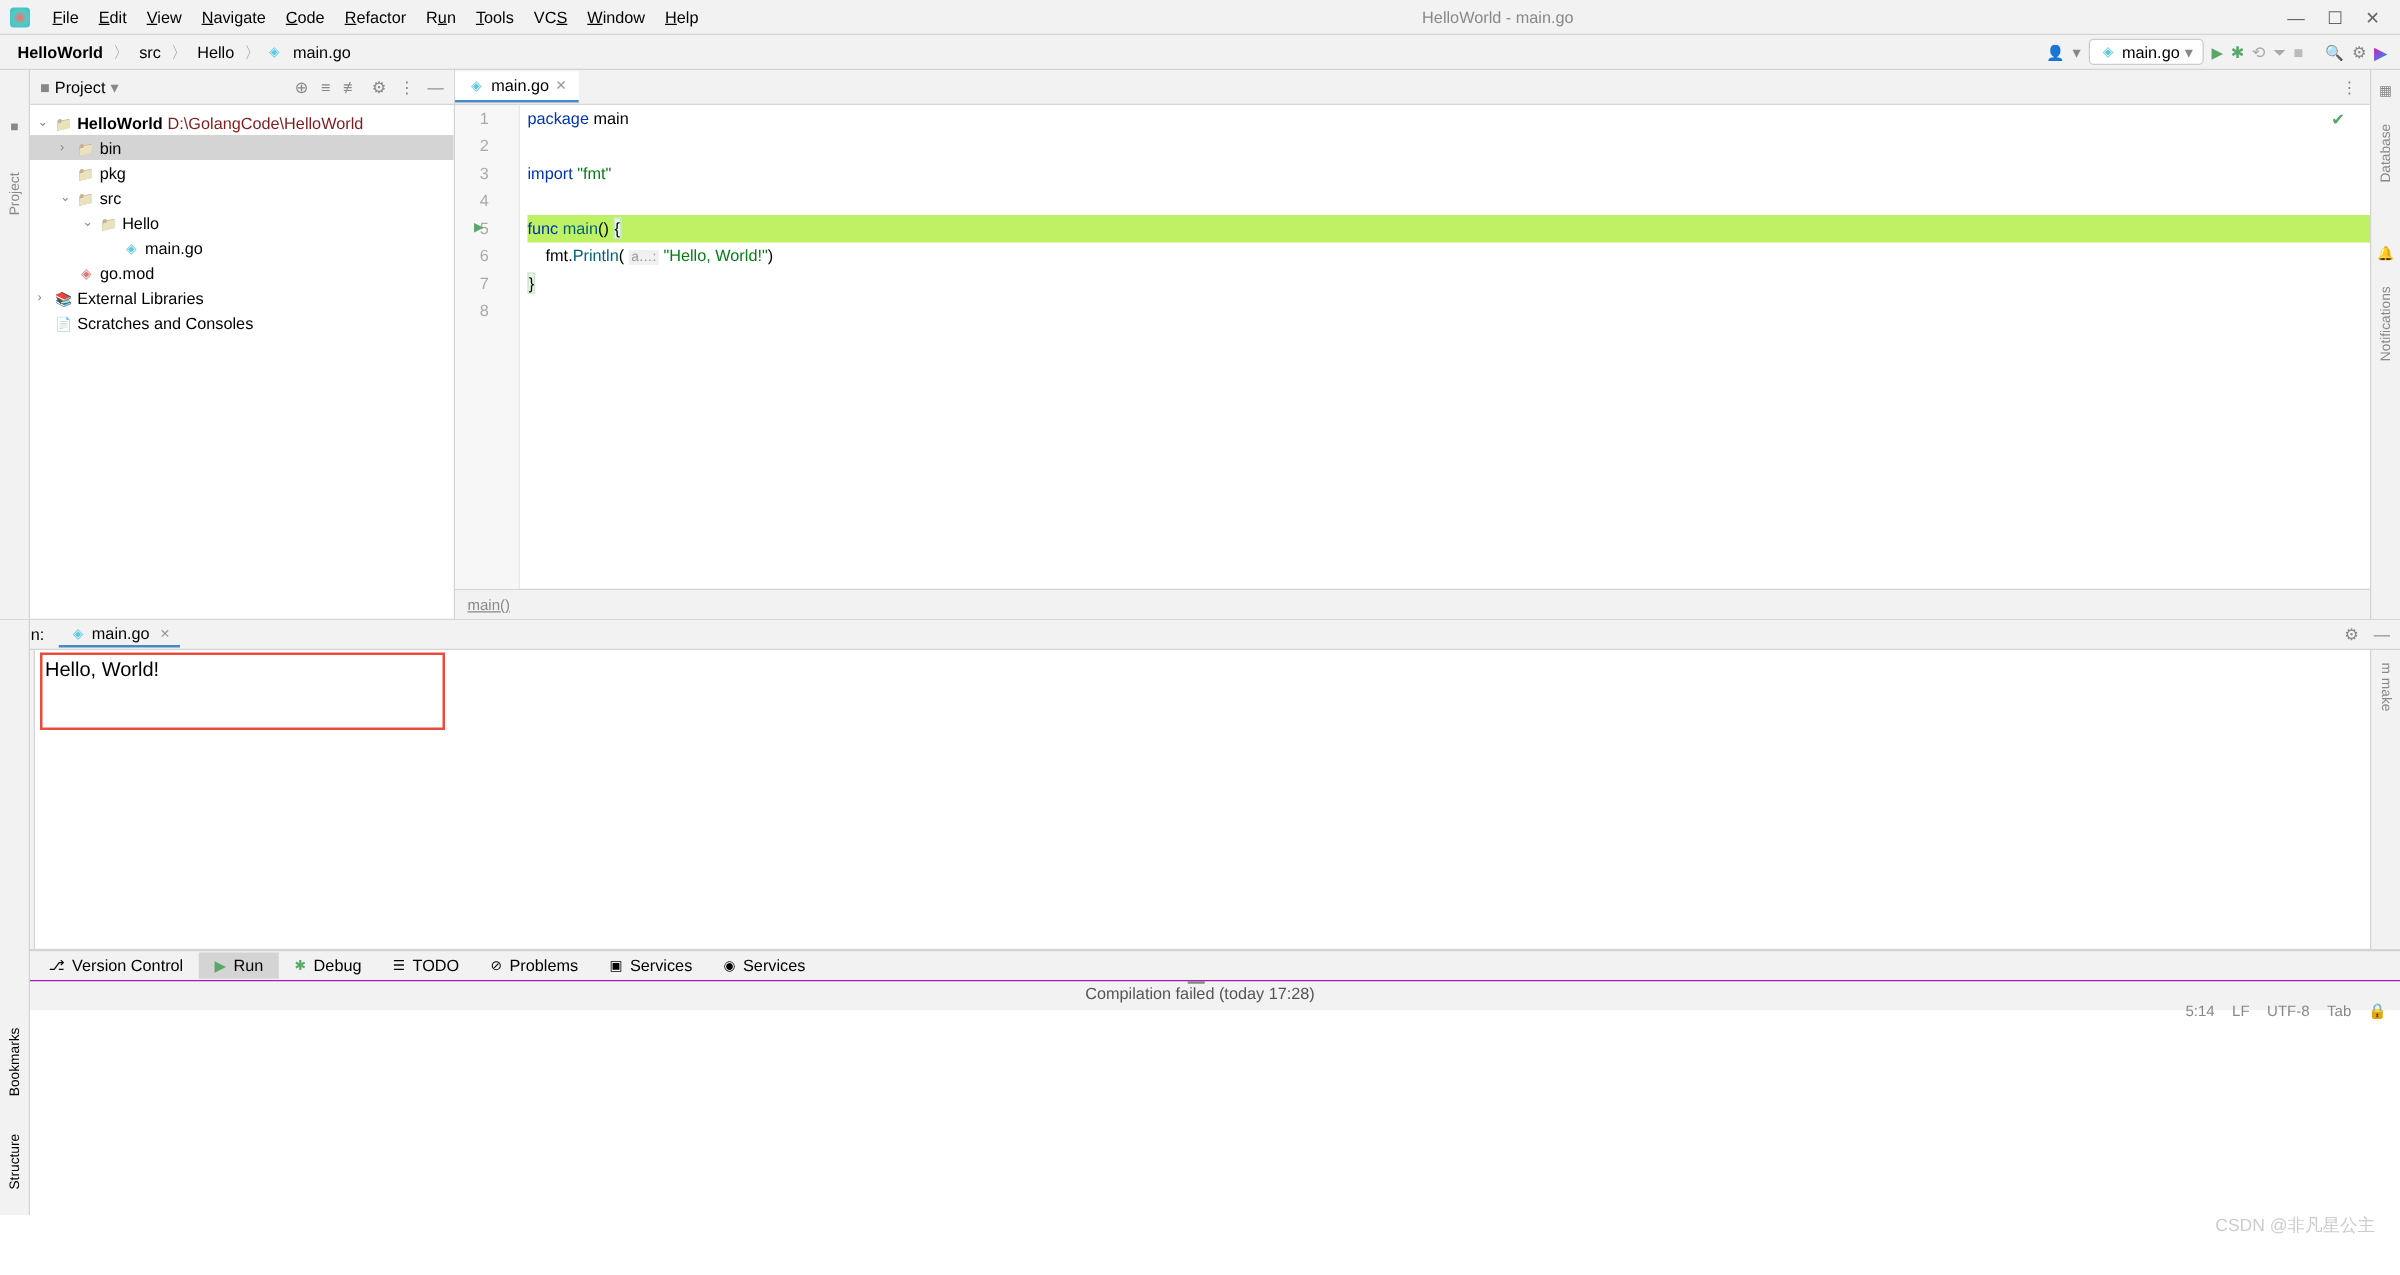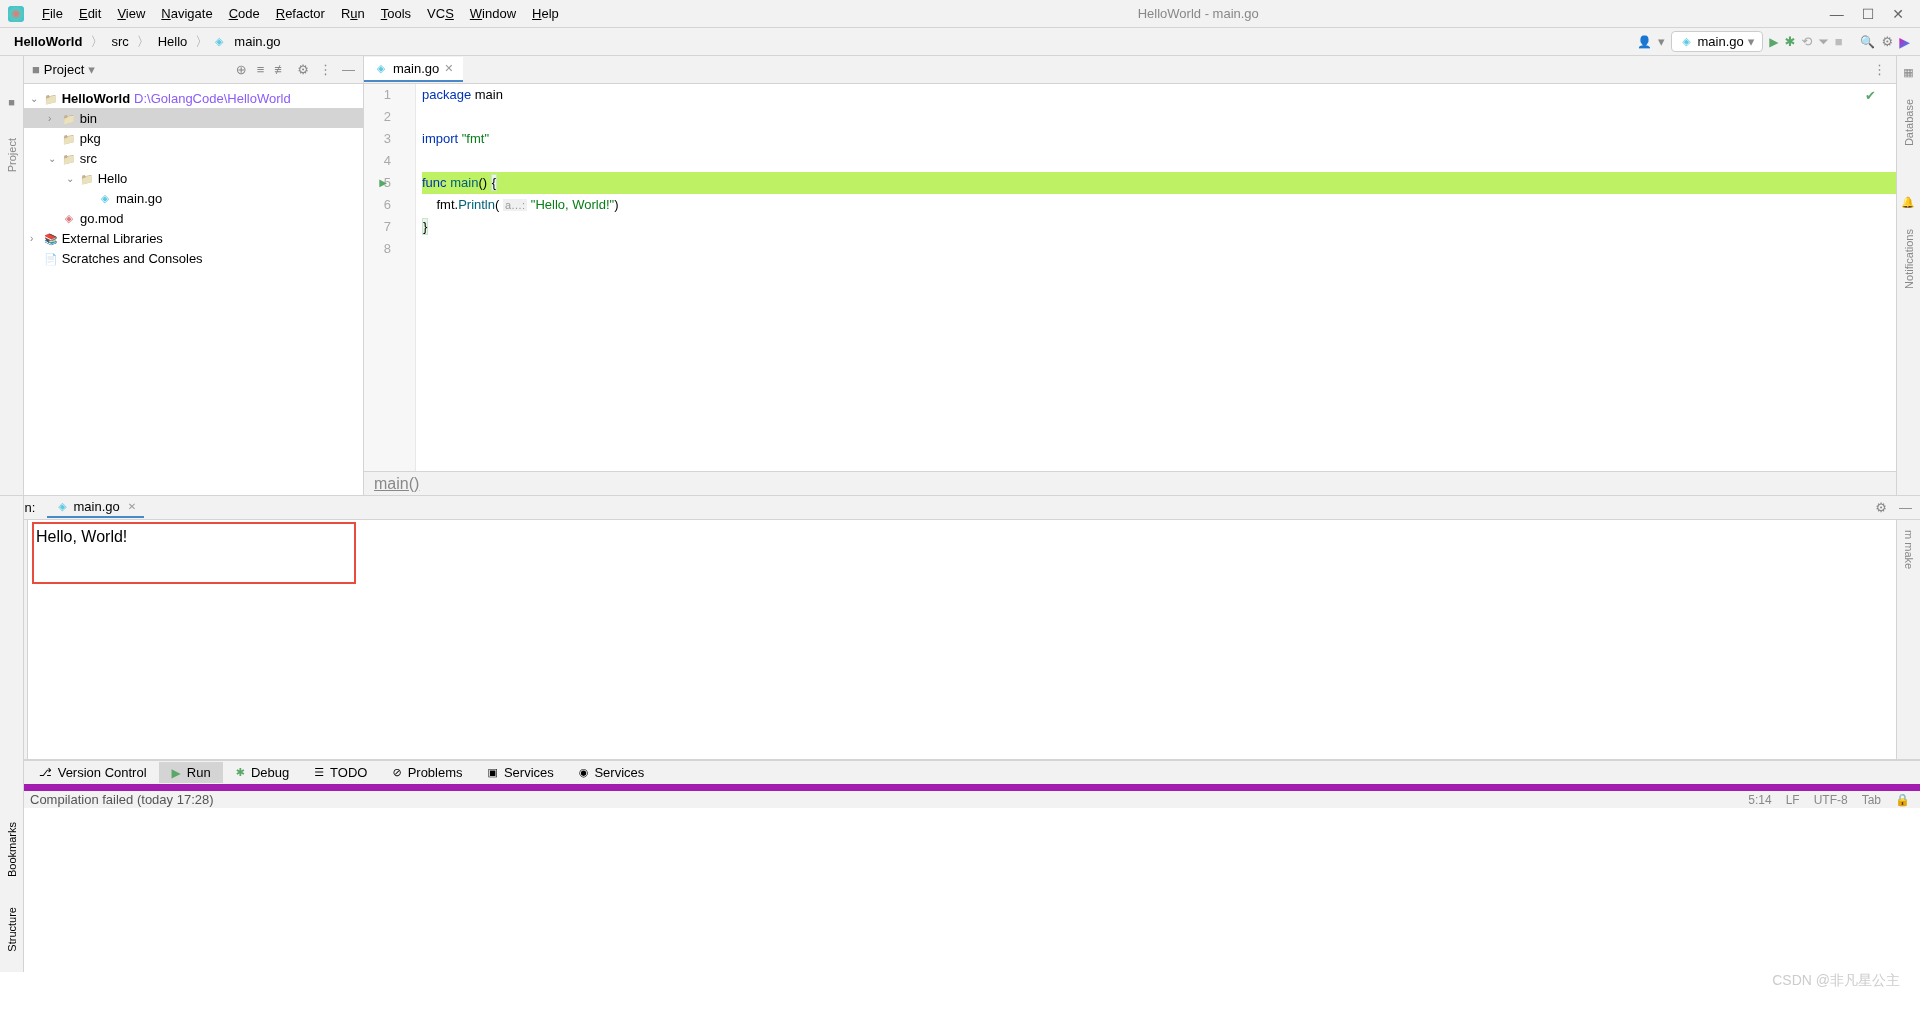--- a/index.html
+++ b/index.html
@@ -42,21 +42,21 @@
 .panel-header { height: 28px; display: flex; align-items: center; padding: 0 8px; border-bottom: 1px solid #d4d4d4; background: #f2f2f2; }
 .panel-title { display: flex; align-items: center; gap: 4px; flex: 1; }
 .panel-icons { display: flex; gap: 10px; color: #888; }
 .panel-icon { cursor: pointer; font-size: 13px; }
 .tree { padding: 4px 0; overflow-y: auto; flex: 1; }
 .tree-row { display: flex; align-items: center; height: 20px; padding-left: 6px; cursor: pointer; white-space: nowrap; }
 .tree-row.selected { background: #d4d4d4; }
 .arrow { width: 14px; color: #888; font-size: 10px; }
 .folder-icon::before { content: "📁"; font-size: 11px; filter: grayscale(0.7); }
 .tree-label { margin-left: 4px; }
-.tree-path { color: #8b5cf6; margin-left: 4px; }
+.tree-path { color: #7f1d1d; margin-left: 4px; }
 .lib-icon::before { content: "📚"; font-size: 11px; }
 .scratch-icon::before { content: "📄"; font-size: 11px; }
 .gomod-icon::before { content: "◈"; color: #d97a7a; font-size: 11px; }
 
 .editor-area { flex: 1; display: flex; flex-direction: column; }
 .editor-tabs { height: 28px; display: flex; align-items: center; border-bottom: 1px solid #d4d4d4; background: #f2f2f2; }
 .editor-tab { display: flex; align-items: center; gap: 5px; padding: 4px 10px; border-bottom: 2px solid #4a88c7; background: #fff; }
 .tab-close { color: #999; cursor: pointer; font-size: 11px; }
 .tab-more { margin-left: auto; padding: 0 10px; color: #888; cursor: pointer; }
 .editor-body { flex: 1; display: flex; font-family: "Consolas", "Courier New", monospace; font-size: 13px; position: relative; }
@@ -66,39 +66,39 @@
 .code-area { flex: 1; padding-left: 6px; }
 .code-line { height: 22px; line-height: 22px; white-space: pre; }
 .code-line.hl { background: #bef264; }
 .kw { color: #0033b3; }
 .str { color: #067d17; }
 .pkg { color: #000; }
 .fn { color: #00627a; }
 .hint { color: #999; background: #f0f0f0; padding: 0 2px; font-size: 11px; }
 .brace-hl { background: #e8f5e8; border: 1px solid #c8e6c9; }
 .check-icon { position: absolute; top: 4px; right: 20px; color: #59a869; }
-.editor-status { height: 24px; border-top: 1px solid #d4d4d4; padding-left: 10px; line-height: 24px; color: #888; font-size: 16px; background: #f2f2f2; text-decoration: underline; }
+.editor-status { height: 24px; border-top: 1px solid #d4d4d4; padding-left: 10px; line-height: 24px; color: #888; font-size: 12px; background: #f2f2f2; text-decoration: underline; }
 
 .run-panel { height: 264px; display: flex; flex-direction: column; border-bottom: 1px solid #d4d4d4; }
 .run-header { height: 24px; display: flex; align-items: center; padding: 0 8px; background: #f2f2f2; border-bottom: 1px solid #d4d4d4; }
 .run-tab { display: flex; align-items: center; gap: 4px; padding: 2px 8px; border-bottom: 2px solid #4a88c7; }
 .run-tab-close { color: #999; cursor: pointer; font-size: 10px; margin-left: 4px; }
 .run-body { flex: 1; display: flex; }
 .run-toolbar { width: 28px; background: #f2f2f2; border-right: 1px solid #d4d4d4; display: flex; flex-direction: column; align-items: center; padding-top: 6px; gap: 12px; color: #888; }
 .run-tool { cursor: pointer; font-size: 13px; }
 .run-output { flex: 1; padding: 6px 8px; font-family: "Consolas", monospace; font-size: 16px; position: relative; }
 .output-highlight { position: absolute; left: 4px; top: 2px; width: 324px; height: 62px; border: 2px solid #e74c3c; pointer-events: none; }
 .out-line { line-height: 22px; }
 .out-exit { color: #888; }
 
 .bottom-tabs { height: 24px; background: #f2f2f2; border-top: 1px solid #d4d4d4; display: flex; align-items: center; padding: 0 26px; gap: 0; }
 .btab { display: flex; align-items: center; gap: 6px; padding: 3px 12px; cursor: pointer; border-left: 1px solid transparent; }
 .btab.active { background: #d4d4d4; }
 .btab-icon { font-size: 11px; }
-.status-bar { height: 24px; background: #f2f2f2; border-top: 7px solid #a21caf; display: flex; align-items: center; padding: 0 10px; }
+.status-bar { height: 24px; background: #f2f2f2; border-top: 1px solid #a21caf; display: flex; align-items: center; padding: 0 10px; flex-direction: column; }
 .status-icon { width: 14px; height: 14px; border: 1px solid #888; border-radius: 2px; margin-right: 6px; }
 .status-text { color: #555; }
 .status-right { margin-left: auto; display: flex; gap: 14px; color: #888; font-size: 12px; }
 .watermark { position: absolute; bottom: 30px; right: 20px; color: #ccc; font-size: 14px; }
 </style>
 </head>
 <body>
 
 <div class="titlebar">
   <div class="app-icon"></div>

